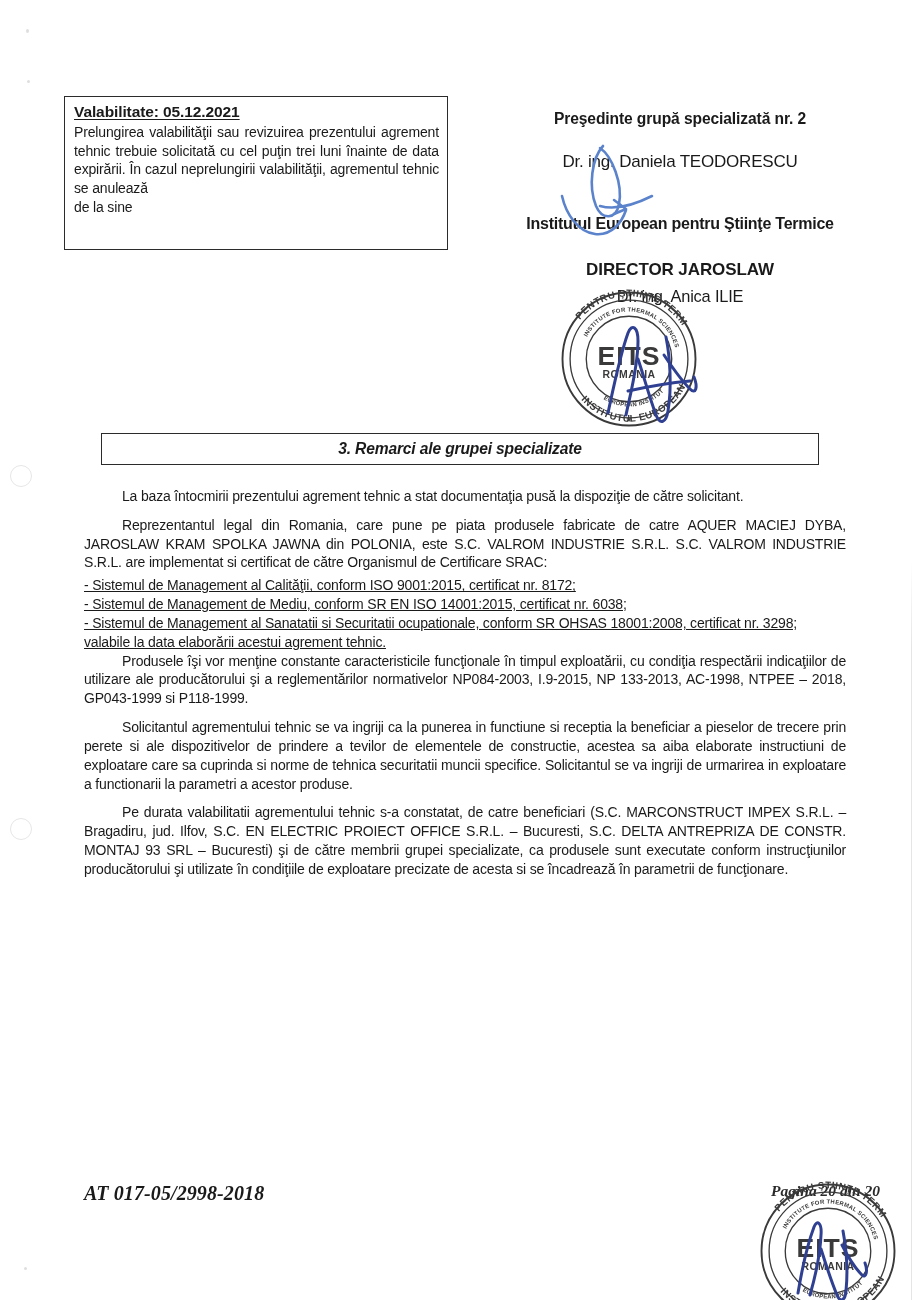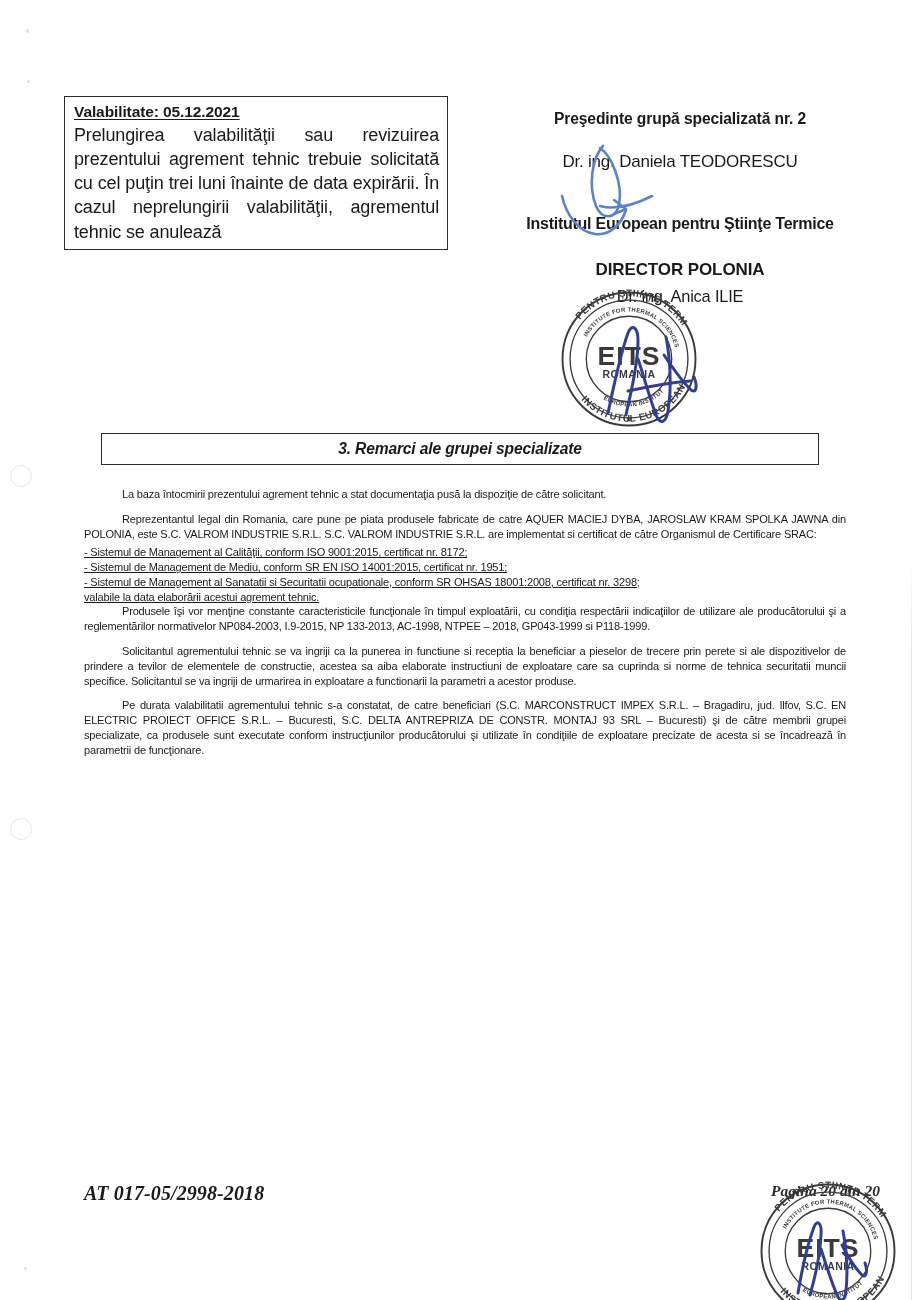--- a/index.html
+++ b/index.html
@@ -53,21 +53,21 @@
   .validity-title {
     font-size: 15.5px;
     font-weight: bold;
     text-decoration: underline;
     text-underline-offset: 2px;
     letter-spacing: -0.1px;
     line-height: 1.28;
     margin-bottom: 1px;
   }
   .validity-body {
-    font-size: 18px;
+    font-size: 14px;
     line-height: 1.345;
     text-align: justify;
     text-justify: inter-word;
     letter-spacing: -0.15px;
   }
   .validity-body .last { text-align: left; }
 
   
   .sig-col {
     position: absolute;
@@ -150,21 +150,21 @@
     text-align: center;
   }
 
   
   .body-wrap {
     position: absolute;
     left: 84px; top: 487px;
     width: 762px;
   }
   .para {
-    font-size: 11px;
+    font-size: 14px;
     line-height: 1.345;
     text-align: justify;
     text-justify: inter-word;
     letter-spacing: -0.18px;
     margin-bottom: 10px;
   }
   .para.indent { text-indent: 38px; }
   .para.tight  { margin-bottom: 4px; }
   .para.flush  { text-align: left; }
 
@@ -201,28 +201,29 @@
   <div class="punch-hole punch-1"></div>
   <div class="punch-hole punch-2"></div>
   <div class="speck speck-a"></div>
   <div class="speck speck-b"></div>
   <div class="speck speck-c"></div>
 
   <div class="validity-box">
     <div class="validity-title">Valabilitate: 05.12.2021</div>
     <div class="validity-body">
       <div>Prelungirea valabilităţii sau revizuirea prezentului agrement tehnic trebuie solicitată cu cel puţin trei luni înainte de data expirării. În cazul neprelungirii valabilităţii, agrementul tehnic se anulează</div>
+      <div class="last">de la sine</div>
     </div>
   </div>
 
   <div class="sig-col">
     <div class="sig-president">Preşedinte grupă specializată nr. 2</div>
     <div class="sig-name">Dr. ing. Daniela TEODORESCU</div>
     <div class="sig-institute">Institutul European pentru Ştiinţe Termice</div>
-    <div class="sig-director">DIRECTOR POLONIA</div>
+    <div class="sig-director">DIRECTOR JAROSLAW</div>
     <div class="sig-director-name">Dr. ing. Anica ILIE</div>
   </div>
 
   <svg class="ink-president" viewBox="0 0 160 110">
     <g fill="none" stroke="#5b83cc" stroke-width="2.6" stroke-linecap="round" stroke-linejoin="round">
       <path d="M63 6 C52 18, 48 46, 56 66 C62 80, 76 80, 79 64 C83 44, 72 16, 60 8"></path>
       <path d="M22 56 C26 74, 38 92, 55 94 C72 96, 82 82, 86 70"></path>
       <path d="M60 66 C74 70, 92 66, 112 56"></path>
       <path d="M74 60 L86 69 L74 74"></path>
     </g>
@@ -271,21 +272,21 @@
   <div class="section-bar">
     <span class="section-bar-label">3. Remarci ale grupei specializate</span>
   </div>
 
   <div class="body-wrap">
     <p class="para indent">La baza întocmirii prezentului agrement tehnic a stat documentaţia pusă la dispoziţie de către solicitant.</p>
     <p class="para indent tight">Reprezentantul legal din Romania, care pune pe piata produsele fabricate de catre AQUER MACIEJ DYBA, JAROSLAW KRAM SPOLKA JAWNA din POLONIA, este S.C. VALROM INDUSTRIE S.R.L. S.C. VALROM INDUSTRIE S.R.L. are implementat si certificat de către Organismul de Certificare SRAC:</p>
 
     <div class="cert-list">
       <p class="para flush">- Sistemul de Management al Calităţii, conform ISO 9001:2015, certificat nr. 8172;</p>
-      <p class="para">- Sistemul de Management de Mediu, conform SR EN ISO 14001:2015, certificat nr. 1951;</p>
+      <p class="para">- Sistemul de Management de Mediu, conform SR EN ISO 14001:2015, certificat nr. 6038;</p>
       <p class="para">- Sistemul de Management al Sanatatii si Securitatii ocupationale, conform SR OHSAS 18001:2008, certificat nr. 3298;</p>
       <p class="para flush">valabile la data elaborării acestui agrement tehnic.</p>
     </div>
 
     <p class="para indent">Produsele îşi vor menţine constante caracteristicile funcţionale în timpul exploatării, cu condiţia respectării indicaţiilor de utilizare ale producătorului şi a reglementărilor normativelor NP084-2003, I.9-2015, NP 133-2013, AC-1998, NTPEE – 2018, GP043-1999 si P118-1999.</p>
     <p class="para indent">Solicitantul agrementului tehnic se va ingriji ca la punerea in functiune si receptia la beneficiar a pieselor de trecere prin perete si ale dispozitivelor de prindere a tevilor de elementele de constructie, acestea sa aiba elaborate instructiuni de exploatare care sa cuprinda si norme de tehnica securitatii muncii specifice. Solicitantul se va ingriji de urmarirea in exploatare a functionarii la parametri a acestor produse.</p>
     <p class="para indent">Pe durata valabilitatii agrementului tehnic s-a constatat, de catre beneficiari (S.C. MARCONSTRUCT IMPEX S.R.L. – Bragadiru, jud. Ilfov, S.C. EN ELECTRIC PROIECT OFFICE S.R.L. – Bucuresti, S.C. DELTA ANTREPRIZA DE CONSTR. MONTAJ 93 SRL – Bucuresti) şi de către membrii grupei specializate, ca produsele sunt executate conform instrucţiunilor producătorului şi utilizate în condiţiile de exploatare precizate de acesta si se încadrează în parametrii de funcţionare.</p>
   </div>
 
   <div class="footer-code">AT 017-05/2998-2018</div>

